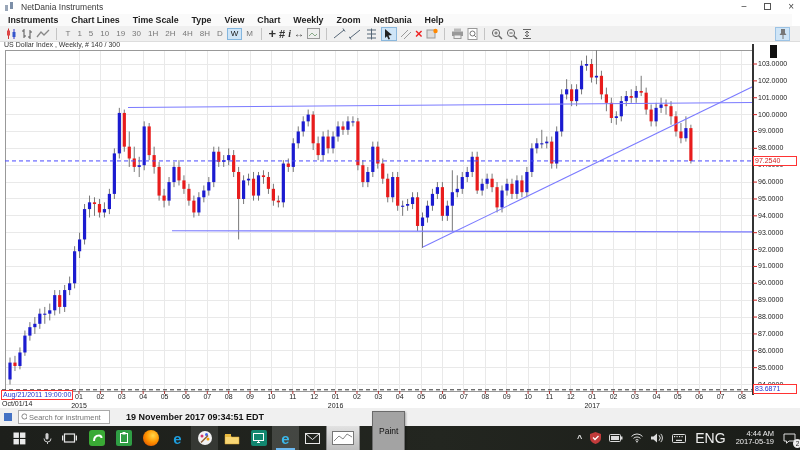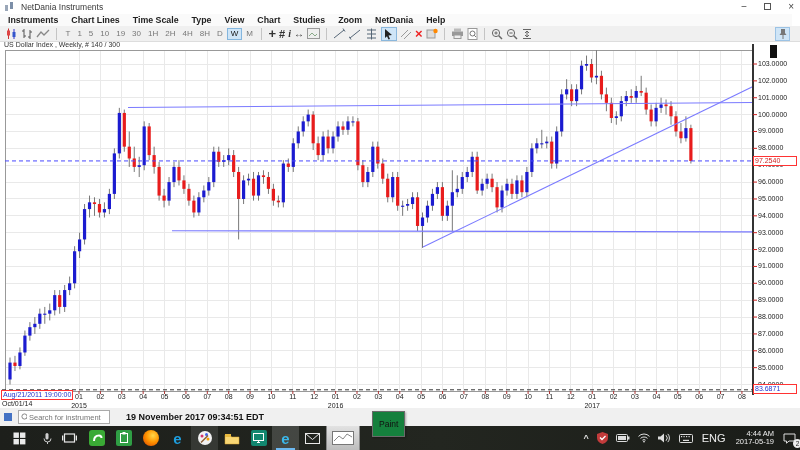--- a/index.html
+++ b/index.html
@@ -43,39 +43,39 @@
   
   #statusbar{position:absolute;top:408px;left:0;width:800px;height:18px;background:#f0f0f0;
     display:flex;align-items:center;padding-left:4px;gap:6px}
   #sb-square{width:8px;height:8px;background:#4472c4}
   #sb-search{width:92px;height:14px;background:#fff;border:1px solid #aaa;display:flex;
     align-items:center;gap:2px;padding:0 2px}
   #sb-search input{border:none;outline:none;width:78px;font-size:7.5px;color:#555;
     font-family:"Liberation Sans",sans-serif;background:transparent}
   #sb-time{font-size:9px;font-weight:bold;color:#111;margin-left:10px}
   
-  #tooltip{position:absolute;left:372px;top:411px;background:#15803d;border:1px solid #6a6a6a;
-    font-size:8.5px;color:#111;padding:7px 6px;z-index:30;box-shadow:1px 1px 2px rgba(0,0,0,.3)}
+  #tooltip{position:absolute;left:372px;top:411px;background:#a3a3a3;border:1px solid #6a6a6a;
+    font-size:8.5px;color:#111;padding:14px 6px;z-index:30;box-shadow:1px 1px 2px rgba(0,0,0,.3)}
   
   #taskbar{position:absolute;top:426px;left:0;width:800px;height:24px;
     background:linear-gradient(90deg,#1d1f1b,#232620 55%,#1a1c18);display:flex;align-items:center;z-index:20}
   #start{width:38px;height:24px;display:flex;align-items:center;justify-content:center}
   #tb-search{width:180px;height:20px;background:#fff;display:flex;align-items:center;
     gap:4px;padding:0 5px}
   #tb-search input{border:none;outline:none;width:140px;font-size:9px;color:#5f5f5f;
     font-family:"Liberation Sans",sans-serif;background:transparent}
   .slot{width:27px;height:24px;display:flex;align-items:center;justify-content:center;position:relative}
   .slot.hover{background:rgba(255,255,255,.10)}
   .slot.activeapp{background:rgba(255,255,255,.16)}
   .underline{position:absolute;bottom:0;left:4px;right:4px;height:2px;background:#6cb8f0}
   #active-tile{width:34px;height:24px;display:flex;align-items:center;justify-content:center;
     background:linear-gradient(#e2e2e2,#bdbdbd);border-left:1px solid #888;border-right:1px solid #888}
   .tray{display:flex;align-items:center;height:24px;padding:0 4px;color:#ddd}
   #tb-clock{font-size:7.5px;color:#eee;text-align:right;line-height:8.5px;padding:0 5px}
-  #tb-lang{font-size:11px;color:#eee;padding:0 5px}
+  #tb-lang{font-size:14px;color:#eee;padding:0 5px}
   #notif{position:relative}
   #badge{position:absolute;right:-2px;bottom:2px;width:9px;height:9px;border-radius:50%;
     background:#eee;color:#222;font-size:6.5px;line-height:9px;text-align:center}
   .etext{font-size:15px;font-weight:bold;line-height:15px}
 </style>
 </head>
 <body>
 
 <div id="titlebar">
   <svg width="12" height="12">
@@ -90,21 +90,21 @@
   </div>
 </div>
 
 <div id="menubar">
     <span>Instruments</span>
     <span>Chart Lines</span>
     <span>Time Scale</span>
     <span>Type</span>
     <span>View</span>
     <span>Chart</span>
-    <span>Studies</span>
+    <span>Weekly</span>
     <span>Zoom</span>
     <span>NetDania</span>
     <span>Help</span>
   </div>
 
 <div id="toolbar">
   <span class="icon">
     <svg width="13" height="12">
         <line x1="3.5" y1="0.5" x2="3.5" y2="11" stroke="#c33"></line>
         <rect x="2" y="2.5" width="3" height="5" fill="#d44"></rect>

